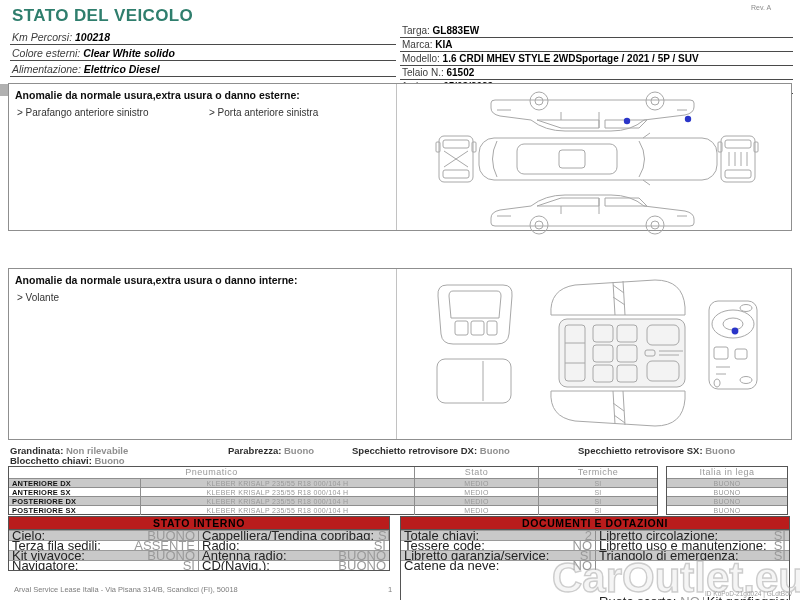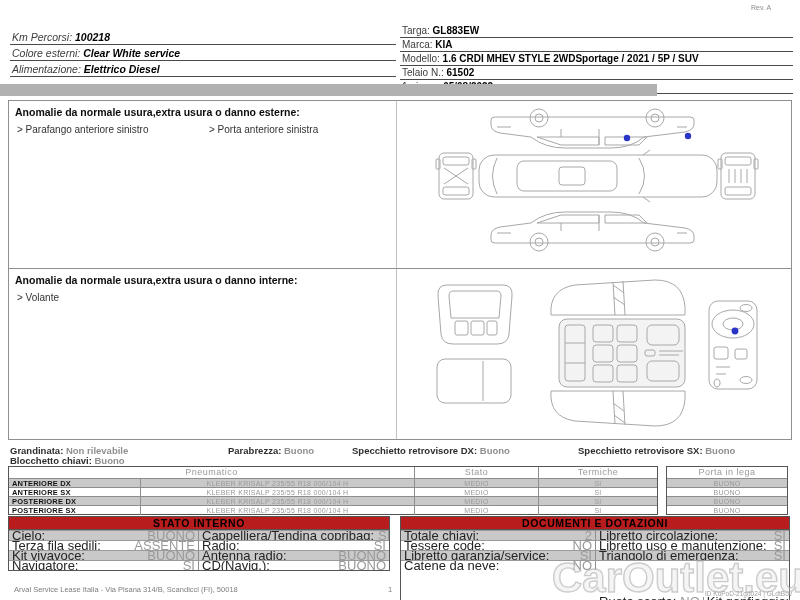--- a/index.html
+++ b/index.html
@@ -13,21 +13,21 @@
   .info-left { position:absolute; left:10px; top:29px; width:386px;font-style:italic; }
   .info-left .info-row { height:16px; border-bottom:1px solid #4a4a4a; font-size:10.5px; padding:2px 0 0 2px; white-space:nowrap; overflow:hidden; }
   .info-right { position:absolute; left:400px; top:24px; width:393px; }
   .info-right .info-row { height:14px; border-bottom:1px solid #4a4a4a; font-size:10px; padding:1px 0 0 2px; white-space:nowrap; overflow:hidden; }
   .lbl { color:#3c3c3c; }
   .val { font-weight:bold; color:#000; }
 
   .gray-bar { position:absolute; left:0; top:84px; width:657px; height:12px; background:#b1b1b1; }
 
   .panel { position:absolute; left:8px; width:784px; border:1px solid #8f8f8f; background:#fff; }
-  .panel-ext { top:100px; height:176px; }
+  .panel-ext { top:83px; height:148px; }
   .panel-int { top:268px; height:172px; }
   .vdiv { position:absolute; left:387px; top:0; bottom:0; width:1px; background:#c2c2c2; }
   .panel-heading { position:absolute; left:6px; top:5px; font-size:10.5px; font-weight:bold; color:#0d0d0d; }
   .p-item { position:absolute; font-size:10px; color:#333; }
   .diagram { position:absolute; left:390px; top:2px; }
   svg .ln { fill:none; stroke:#a8a8a8; stroke-width:1; }
   svg .fl { fill:#f3f3f3; stroke:#a8a8a8; stroke-width:1; }
 
   .cond { position:absolute; font-size:9.5px; white-space:nowrap; }
   .cond .clbl { font-weight:bold; color:#2e2e2e; }
@@ -66,25 +66,26 @@
 
   .watermark { position:absolute; right:-4px; top:554px; font-size:42px; font-weight:bold;
     color:rgba(225,225,225,.35); -webkit-text-stroke:1.4px rgba(160,160,160,.5);
     letter-spacing:0; z-index:40; pointer-events:none; }
 </style>
 </head>
 <body>
 
 <div class="page">
 
+  <div class="title">STATO DEL VEICOLO</div>
   <div class="rev">Rev. A</div>
 
   <div class="info-left">
     <div class="info-row"><span class="lbl">Km Percorsi:</span> <span class="val">100218</span></div>
-    <div class="info-row"><span class="lbl">Colore esterni:</span> <span class="val">Clear White service</span></div>
+    <div class="info-row"><span class="lbl">Colore esterni:</span> <span class="val">Clear White solido</span></div>
     <div class="info-row"><span class="lbl">Alimentazione:</span> <span class="val">Elettrico Diesel</span></div>
   </div>
 
   <div class="info-right">
     <div class="info-row"><span class="lbl">Targa:</span> <span class="val">GL883EW</span></div>
     <div class="info-row"><span class="lbl">Marca:</span> <span class="val">KIA</span></div>
     <div class="info-row"><span class="lbl">Modello:</span> <span class="val">1.6 CRDI MHEV STYLE 2WDSportage / 2021 / 5P / SUV</span></div>
     <div class="info-row"><span class="lbl">Telaio N.:</span> <span class="val">61502</span></div>
     <div class="info-row"><span class="lbl">1a imm.:</span> <span class="val">05/08/2022</span></div>
   </div>
@@ -235,21 +236,21 @@
     <div class="t-row">
       <div class="t-name b-r">POSTERIORE SX</div>
       <div class="t-val b-r">KLEBER KRISALP 235/55 R18 000/104 H</div>
       <div class="t-val b-r">MEDIO</div>
       <div class="t-val">SI</div>
     </div>
   </div>
 
   <div class="tires-cerchi">
     <div class="t-head1">
-        <div class="t-h">Porta in lega</div>
+        <div class="t-h">Italia in lega</div>
       </div>
     <div class="t-row1 shade">
         <div class="t-val">BUONO</div>
       </div>
     <div class="t-row1">
         <div class="t-val">BUONO</div>
       </div>
     <div class="t-row1 shade">
         <div class="t-val">BUONO</div>
       </div>

